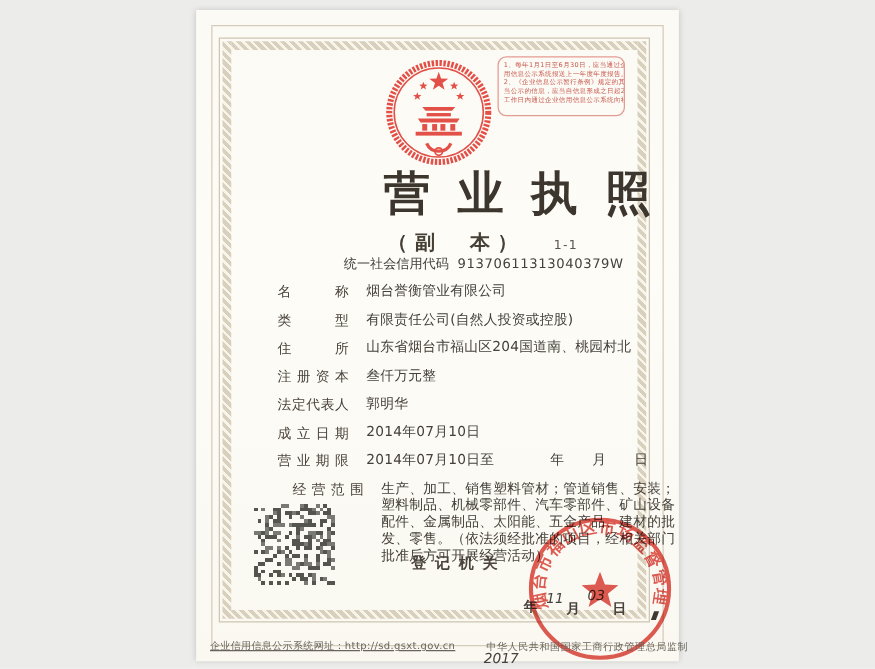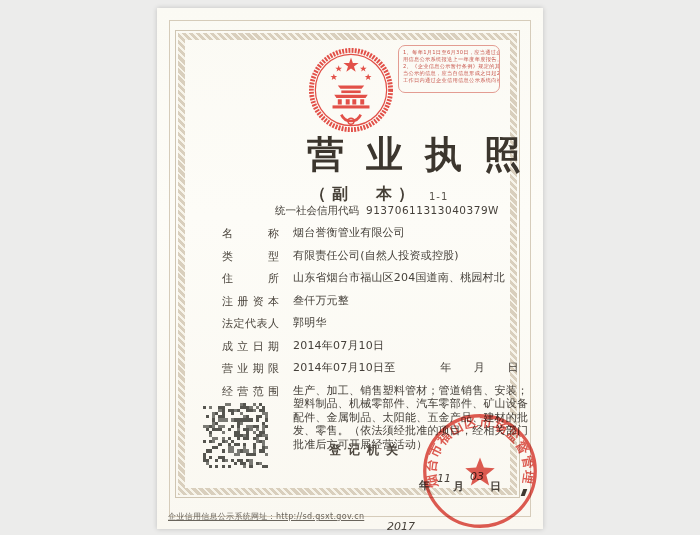--- a/index.html
+++ b/index.html
@@ -44,38 +44,38 @@
     position:absolute;left:0;top:122px;width:100%;text-align:right;
     font-family:"DejaVu Serif","Liberation Serif",serif;
     font-size:37px;font-weight:700;color:#3c362e;
     letter-spacing:22px;text-indent:22px;white-space:nowrap;
   }
   .subtitle{
     position:absolute;left:12px;top:176px;width:100%;text-align:center;
     font-family:"DejaVu Serif","Liberation Serif",serif;
     font-size:16px;font-weight:700;color:#453f36;letter-spacing:6px;text-indent:6px;
   }
-  .pageno{position:absolute;left:272px;top:183px;font-size:10px;color:#5a554d;letter-spacing:1px;text-align:center;}
+  .pageno{position:absolute;left:286px;top:183px;font-size:10px;color:#5a554d;letter-spacing:1px;text-align:center;}
   .credit{
     position:absolute;left:118px;top:196px;font-size:10.5px;color:#45403a;white-space:nowrap;
   }
   .credit .code{margin-left:7px;letter-spacing:.5px;}
   
   .fields{position:absolute;left:0;top:218px;width:100%;}
   .row{display:flex;margin-bottom:7.5px;align-items:flex-start;}
   .row .lbl{
     display:inline-block;width:57px;margin-left:65px;flex:0 0 auto;
     font-size:11px;color:#4a443c;font-weight:400;
     text-align:justify;text-align-last:justify;
   }
   .row .val{
     margin-left:14px;font-size:11px;color:#45403a;line-height:13.5px;
     width:238px;letter-spacing:.2px;
   }
-  .row.scope{margin-top:2px;}
+  .row.scope{margin-top:2px;justify-content:flex-end;}
   
   .qr{position:absolute;left:46px;top:395px;width:65px;height:65px;}
   .registry{
     position:absolute;left:172px;top:434px;
     font-size:12px;font-weight:700;color:#4a443c;letter-spacing:7px;white-space:nowrap;
   }
   .seal{position:absolute;left:258px;top:400px;width:130px;height:126px;opacity:.9;mix-blend-mode:multiply;}
   .dateline{position:absolute;left:0;top:462px;width:100%;height:20px;font-size:11px;color:#46413a;}
   .dateline span{position:absolute;white-space:nowrap;}
   .d-year{left:230px;top:2px;font-style:italic;margin-top:48px;}
@@ -387,14 +387,15 @@
       <text fill="#dd4a41" font-size="13.5" font-weight="bold" letter-spacing="1">
         <textPath href="#sealArc" startOffset="0">烟台市福山区市场监督管理局</textPath>
       </text>
       <polygon fill="#dd4a41" points="65,51 69,61.5 80.2,62.1 71.5,69.1 74.4,80 65,73.8 55.6,80 58.5,69.1 49.8,62.1 61,61.5"></polygon>
     </svg>
   </div>
 
   <div class="corner-mark"></div>
 
   <div class="footer-left">企业信用信息公示系统网址：http://sd.gsxt.gov.cn</div>
+  <div class="footer-right">中华人民共和国国家工商行政管理总局监制</div>
 
 </div>
 
 </body></html>

